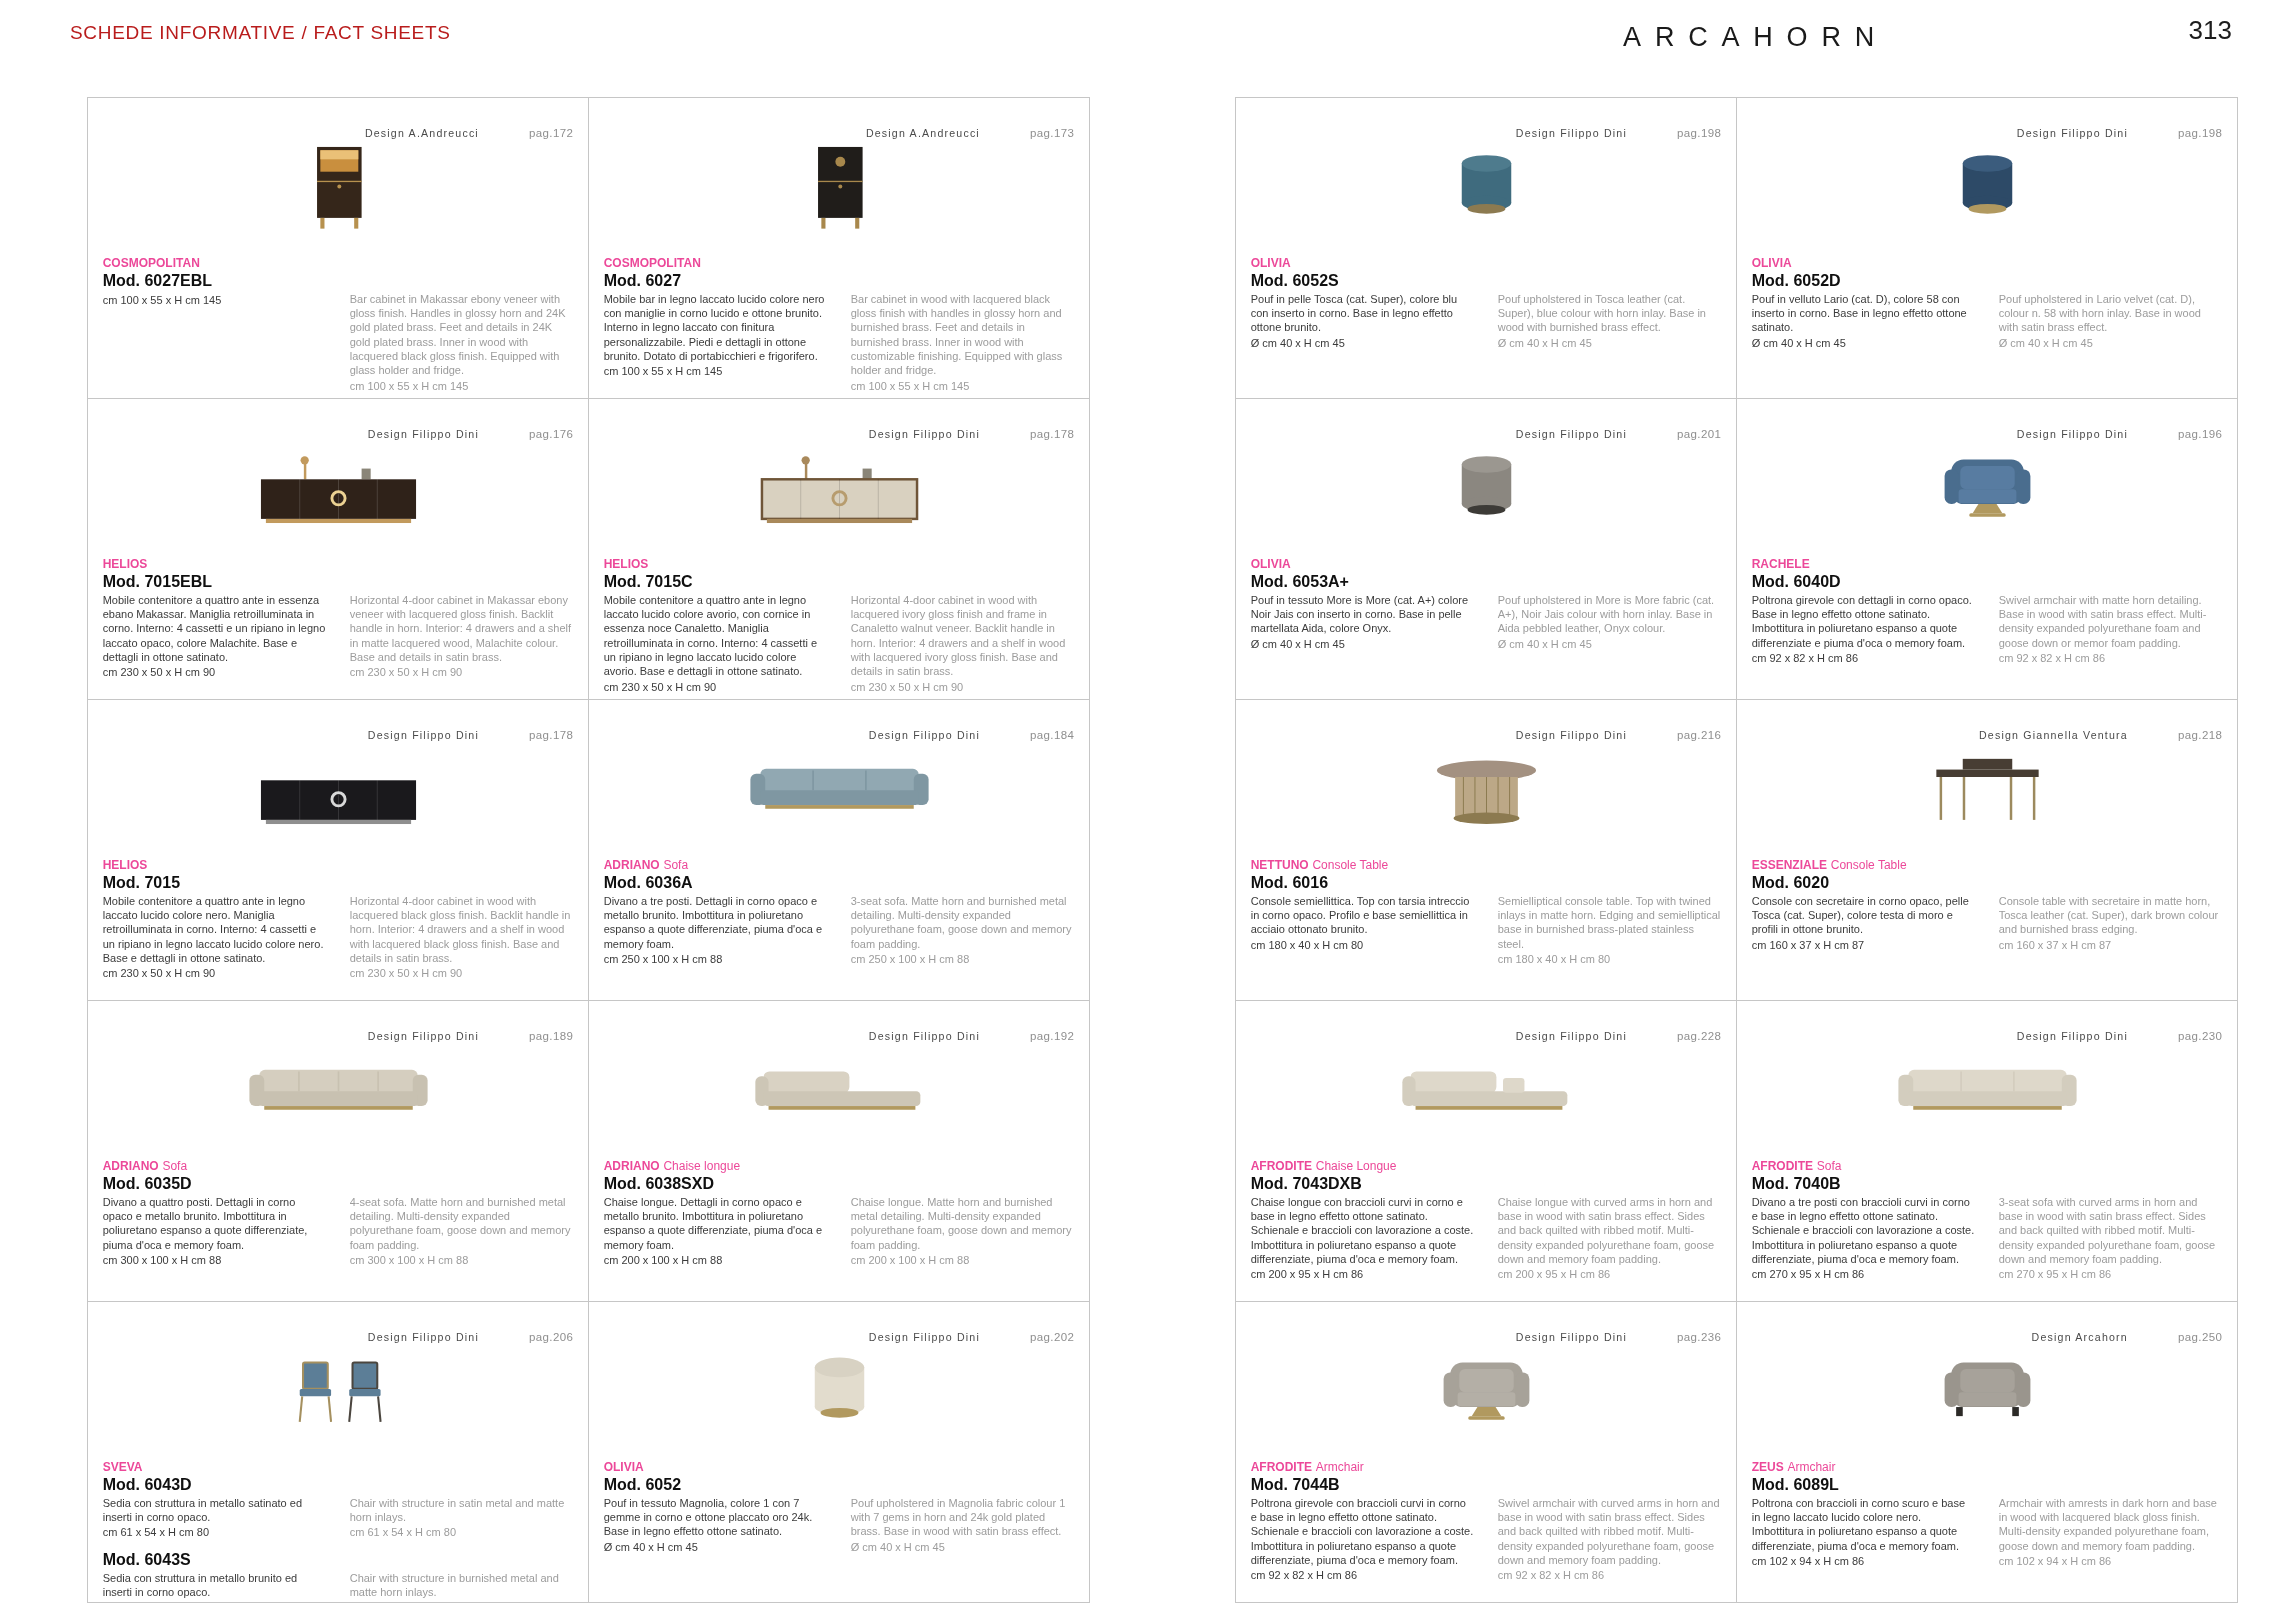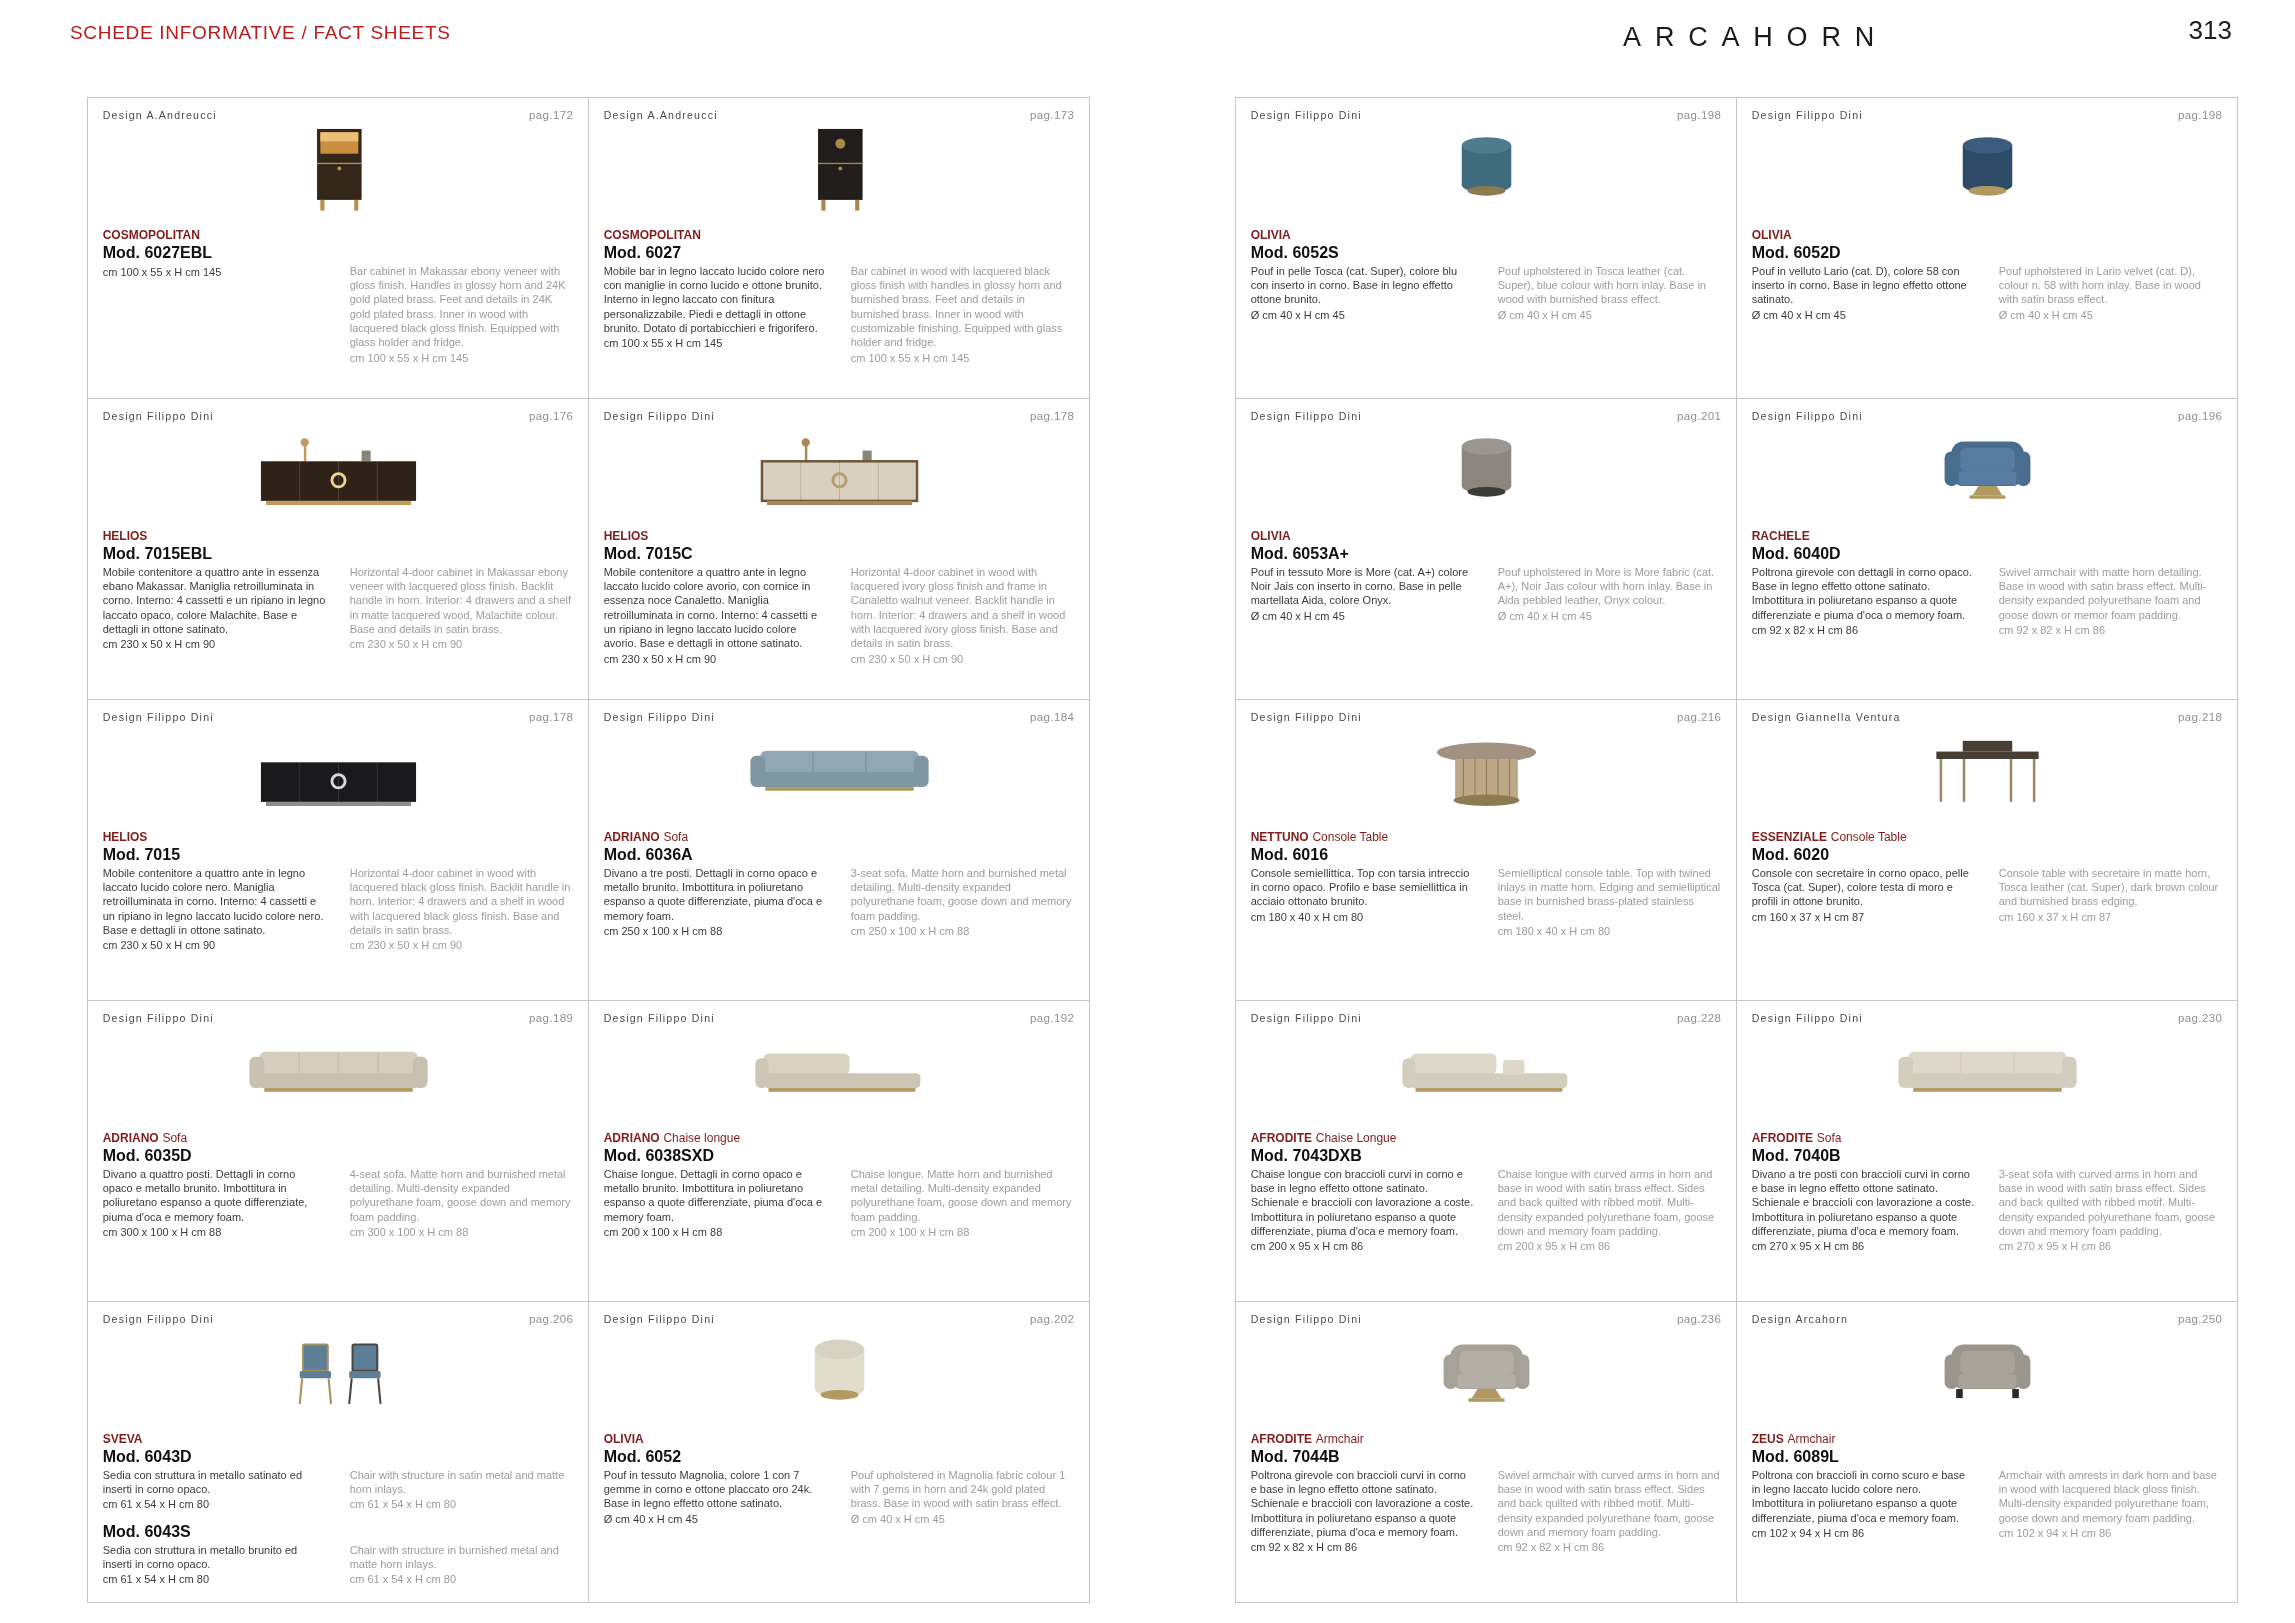--- a/index.html
+++ b/index.html
@@ -15,28 +15,28 @@
 
   .grid { position:absolute; top:97px; width:1003px;
           display:grid; grid-template-columns:1fr 1fr; grid-auto-rows:301px;
           border-top:0.9px solid #c6c6c6; border-left:0.9px solid #c6c6c6; background:#fff; }
   .grid-left { left:87px; }
   .grid-right { left:1235px; }
 
   .card { border-right:0.9px solid #c6c6c6; border-bottom:0.9px solid #c6c6c6;
           padding:9.2px 14.7px 5.5px 14.7px; overflow:hidden; background:#fff; }
 
-  .card-head { display:flex; justify-content:space-between; align-items:baseline; gap:50px; padding-top:1.8px; }
+  .card-head { display:flex; justify-content:flex-end; align-items:baseline; gap:50px; padding-top:1.8px;margin-top:18px; }
   .designer { font-size:10.6px; letter-spacing:1.2px; color:#4a4a4a; }
   .pag { font-size:11.5px; letter-spacing:0.4px; color:#8f8f8f; }
 
   .card-img { height:105px; display:flex; align-items:center; justify-content:center; }
   .card-img svg { width:271px; height:99px; }
 
-  .card-title { font-size:12px; font-weight:bold; color:#7f1d1d; line-height:1.25; margin-top:2px; }
+  .card-title { font-size:12px; font-weight:bold; color:#ec4899; line-height:1.25; margin-top:12px; }
   .title-sub { font-weight:normal; margin-left:3.7px; }
   .title-sub:empty { display:none; margin-left:0; }
 
   .model { font-size:16px; font-weight:bold; color:#101010; line-height:1.25; }
   .cols { display:flex; gap:24px; margin-top:0.9px; }
   .col { width:223px; font-size:11px; line-height:1.3; }
   .col-it { color:#3b3b3b; }
   .col-en { color:#9c9c9c; }
   .dims { margin-top:0.9px; }
   .block + .block { margin-top:10px; }

